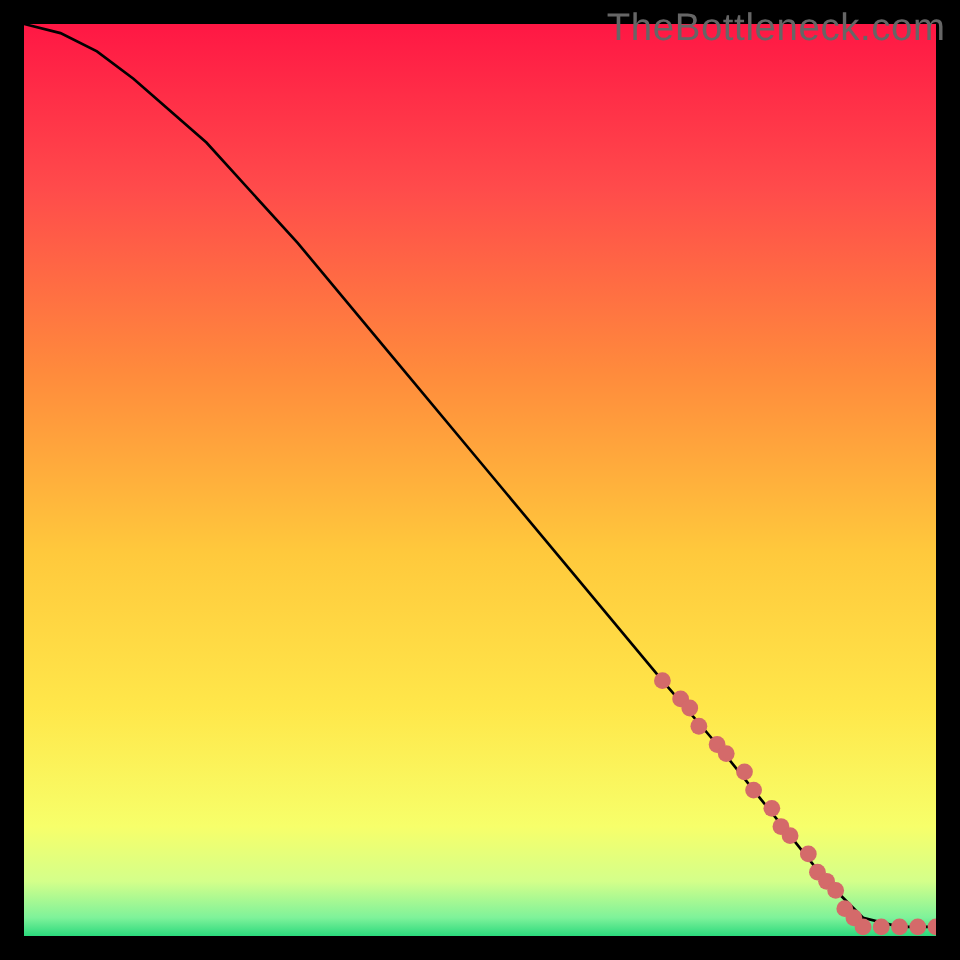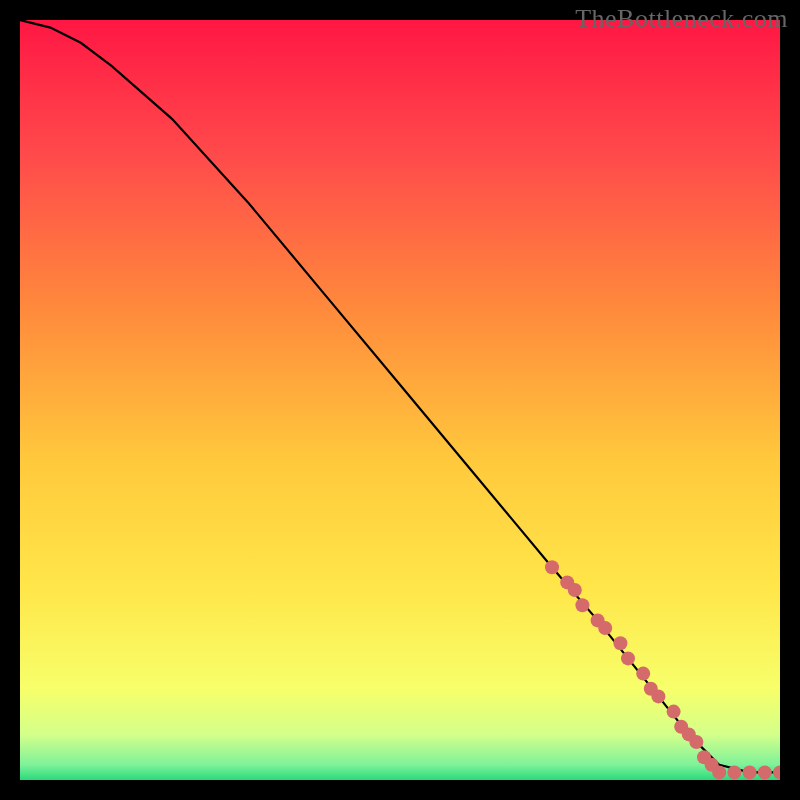--- a/index.html
+++ b/index.html
@@ -12,22 +12,22 @@
   }
   .wrap {
     position: relative;
     width: 800px;
     height: 800px;
   }
   .watermark {
     position: absolute;
     top: 4px;
     right: 12px;
-    font-family: Liberation Serif, serif;
-    font-size: 26px;
+    font-family: Liberation Sans, sans-serif;
+    font-size: 32px;
     color: #666;
     letter-spacing: 0.5px;
     z-index: 10;
   }
   svg.chart {
     position: absolute;
     left: 20px;
     top: 20px;
     width: 760px;
     height: 760px;

